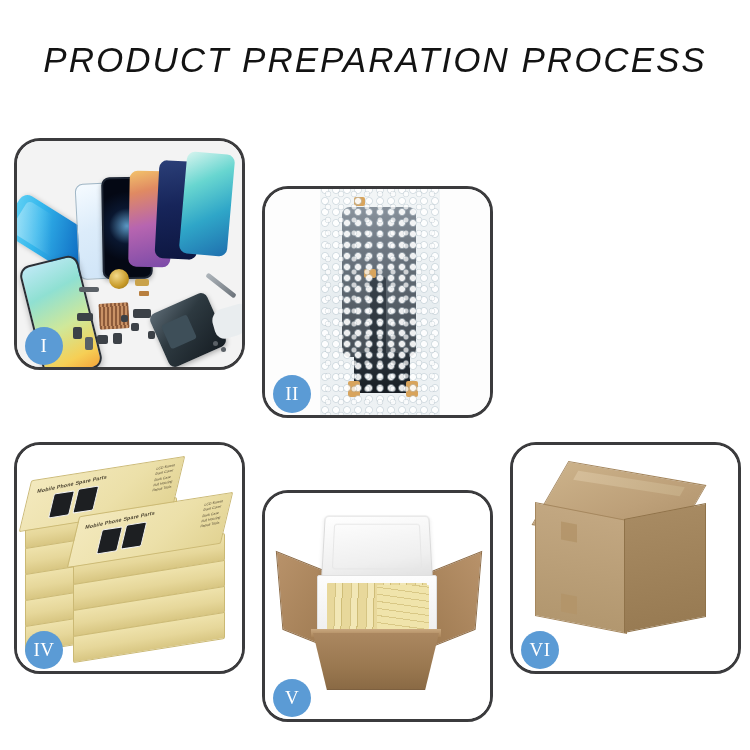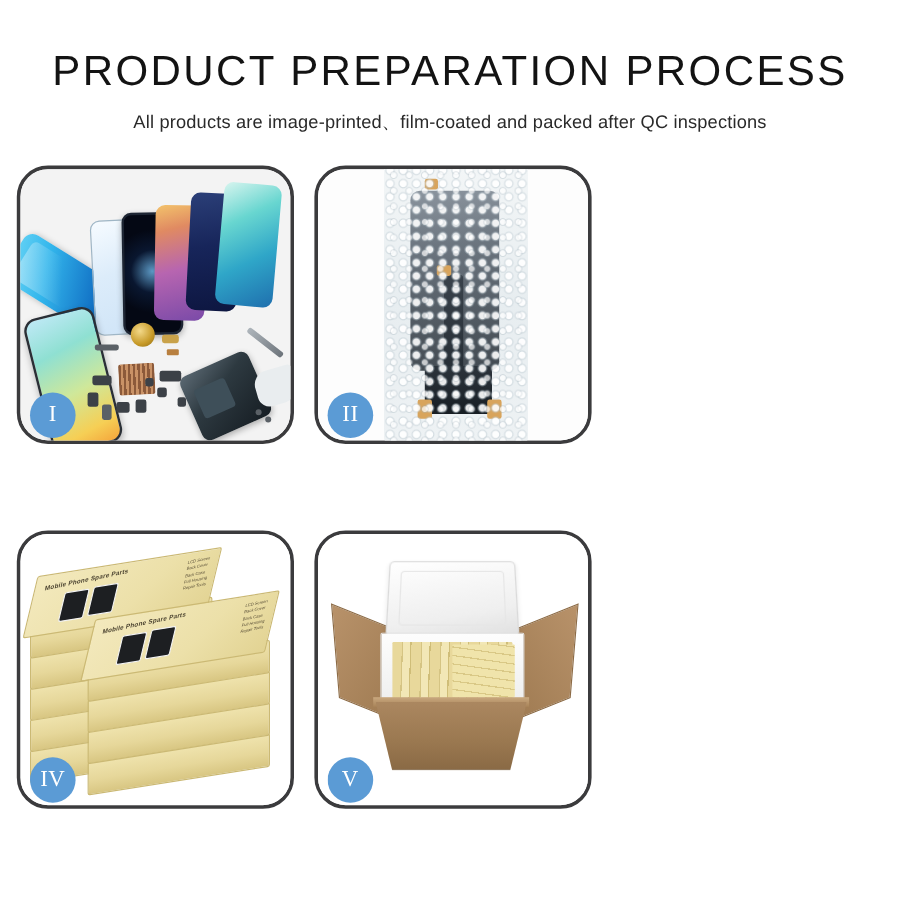--- a/index.html
+++ b/index.html
@@ -12,21 +12,21 @@
     overflow: hidden;
     position: relative;
   }
   #page {
     width: 750px; height: 750px;
     position: relative;
     background: #ffffff;
   }
 
   
-  .header { position: absolute; left: 0; top: 0; width: 750px; }
+  .header { position: absolute; left: 0; top: 0; width: 750px; font-style: italic; }
   .title {
     text-align: center;
     font-size: 35px;
     letter-spacing: 2.0px;
     font-weight: 400;
     color: #131313;
     margin-top: 42px;
     line-height: 1.05;
     font-family: "Liberation Sans", sans-serif;
   }
@@ -54,21 +54,21 @@
     box-sizing: border-box;
     overflow: visible;
   }
   .panel .inner {
     position: absolute;
     left: 0; top: 0; right: 0; bottom: 0;
     border-radius: 23px;
     overflow: hidden;
   }
   .p-c0 { left: 0; }
-  .p-c1 { left: 248px; }
+  .p-c1 { left: 248px; margin-top: 48px; }
   .p-c2 { left: 496px; }
   .p-r0 { top: 0; }
   .p-r1 { top: 304px; }
 
   .badge {
     position: absolute;
     left: 8px; bottom: 2px;
     width: 38px; height: 38px;
     border-radius: 50%;
     background: #5b9bd5;
@@ -436,21 +436,20 @@
     opacity:.85;
   }
 </style>
 </head>
 <body>
 
 <div id="page">
 
   <div class="header">
     <div class="title">PRODUCT PREPARATION PROCESS</div>
-    <div class="subtitle">All products are image-printed、film-coated and packed after QC inspections</div>
   </div>
 
   <div class="grid">
 
     <div class="panel p-c0 p-r0">
       <div class="inner">
         <div class="scene">
           <div class="p1bg"></div>
           <div class="phone-blue"></div>
           <div class="phone-glass"></div>
@@ -558,15 +557,29 @@
           <div class="v-cooler-body"></div>
           <div class="v-innerboxes"></div>
           <div class="v-innerboxes2"></div>
           <div class="v-rim"></div>
           <div class="v-front"></div>
         </div>
       </div>
       <div class="badge">V</div>
     </div>
 
+    <div class="panel p-c2 p-r1">
+      <div class="inner">
+        <div class="scene">
+          <div class="p6bg"></div>
+          <div class="c-top"></div>
+          <div class="c-tape"></div>
+          <div class="c-left"></div>
+          <div class="c-right"></div>
+          <div class="c-seam"></div>
+          <div class="c-seam2"></div>
+        </div>
+      </div>
+      <div class="badge">VI</div>
+    </div>
 
   </div>
 </div>
 
 </body></html>

